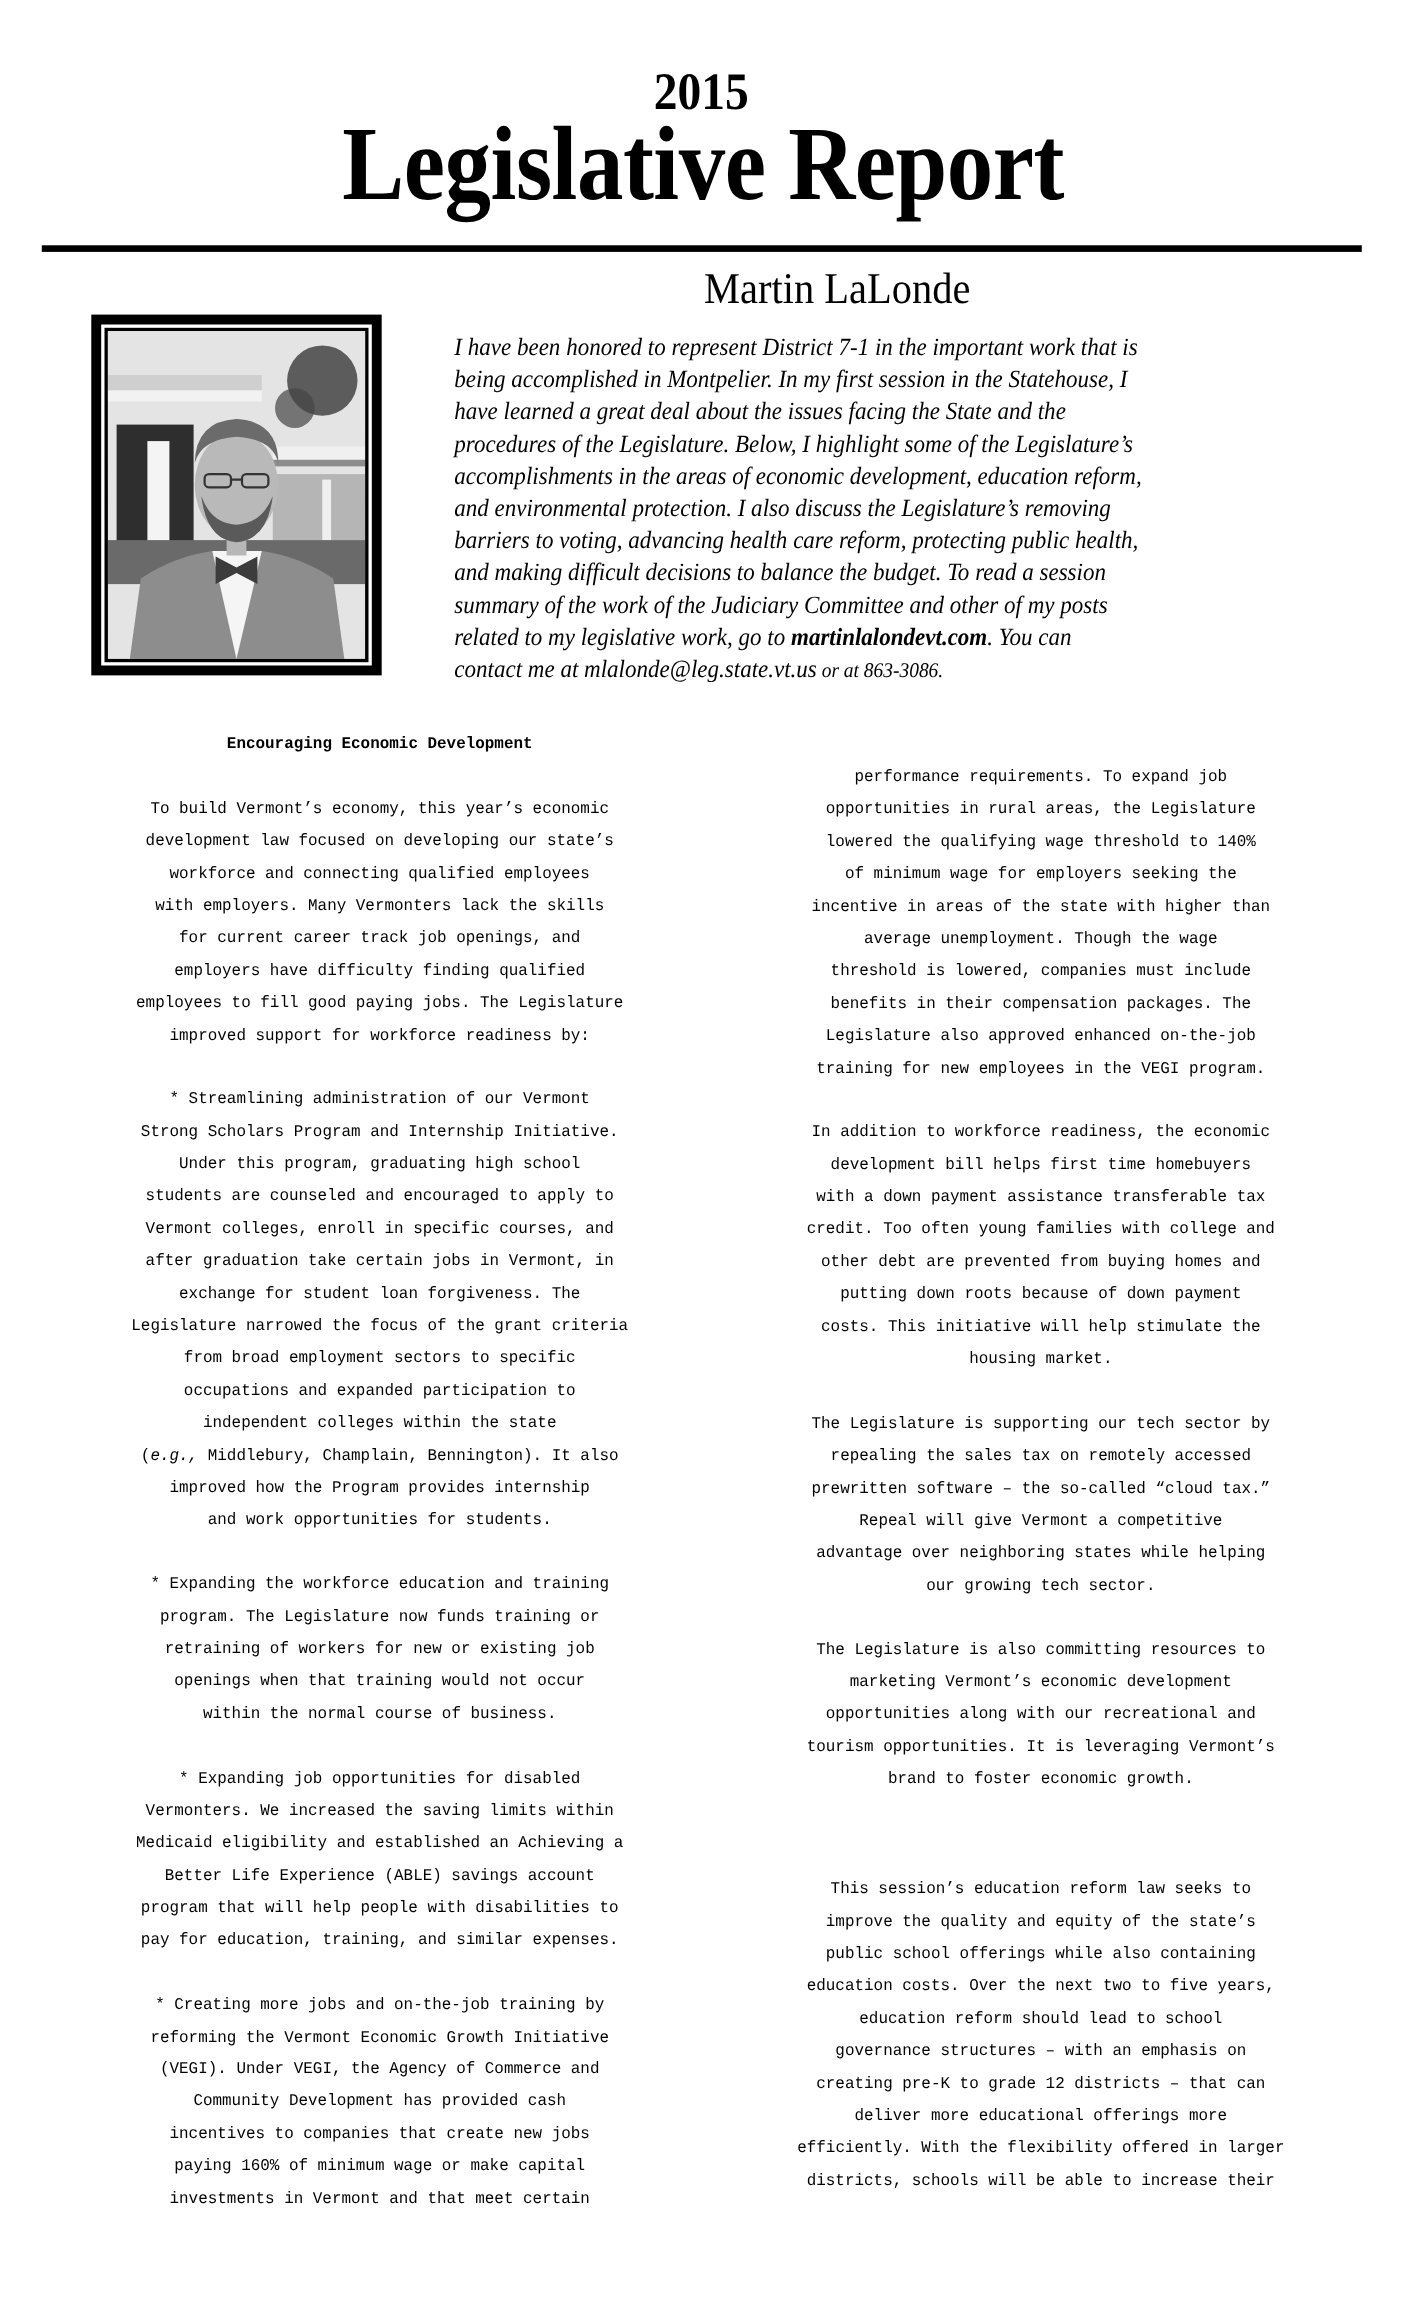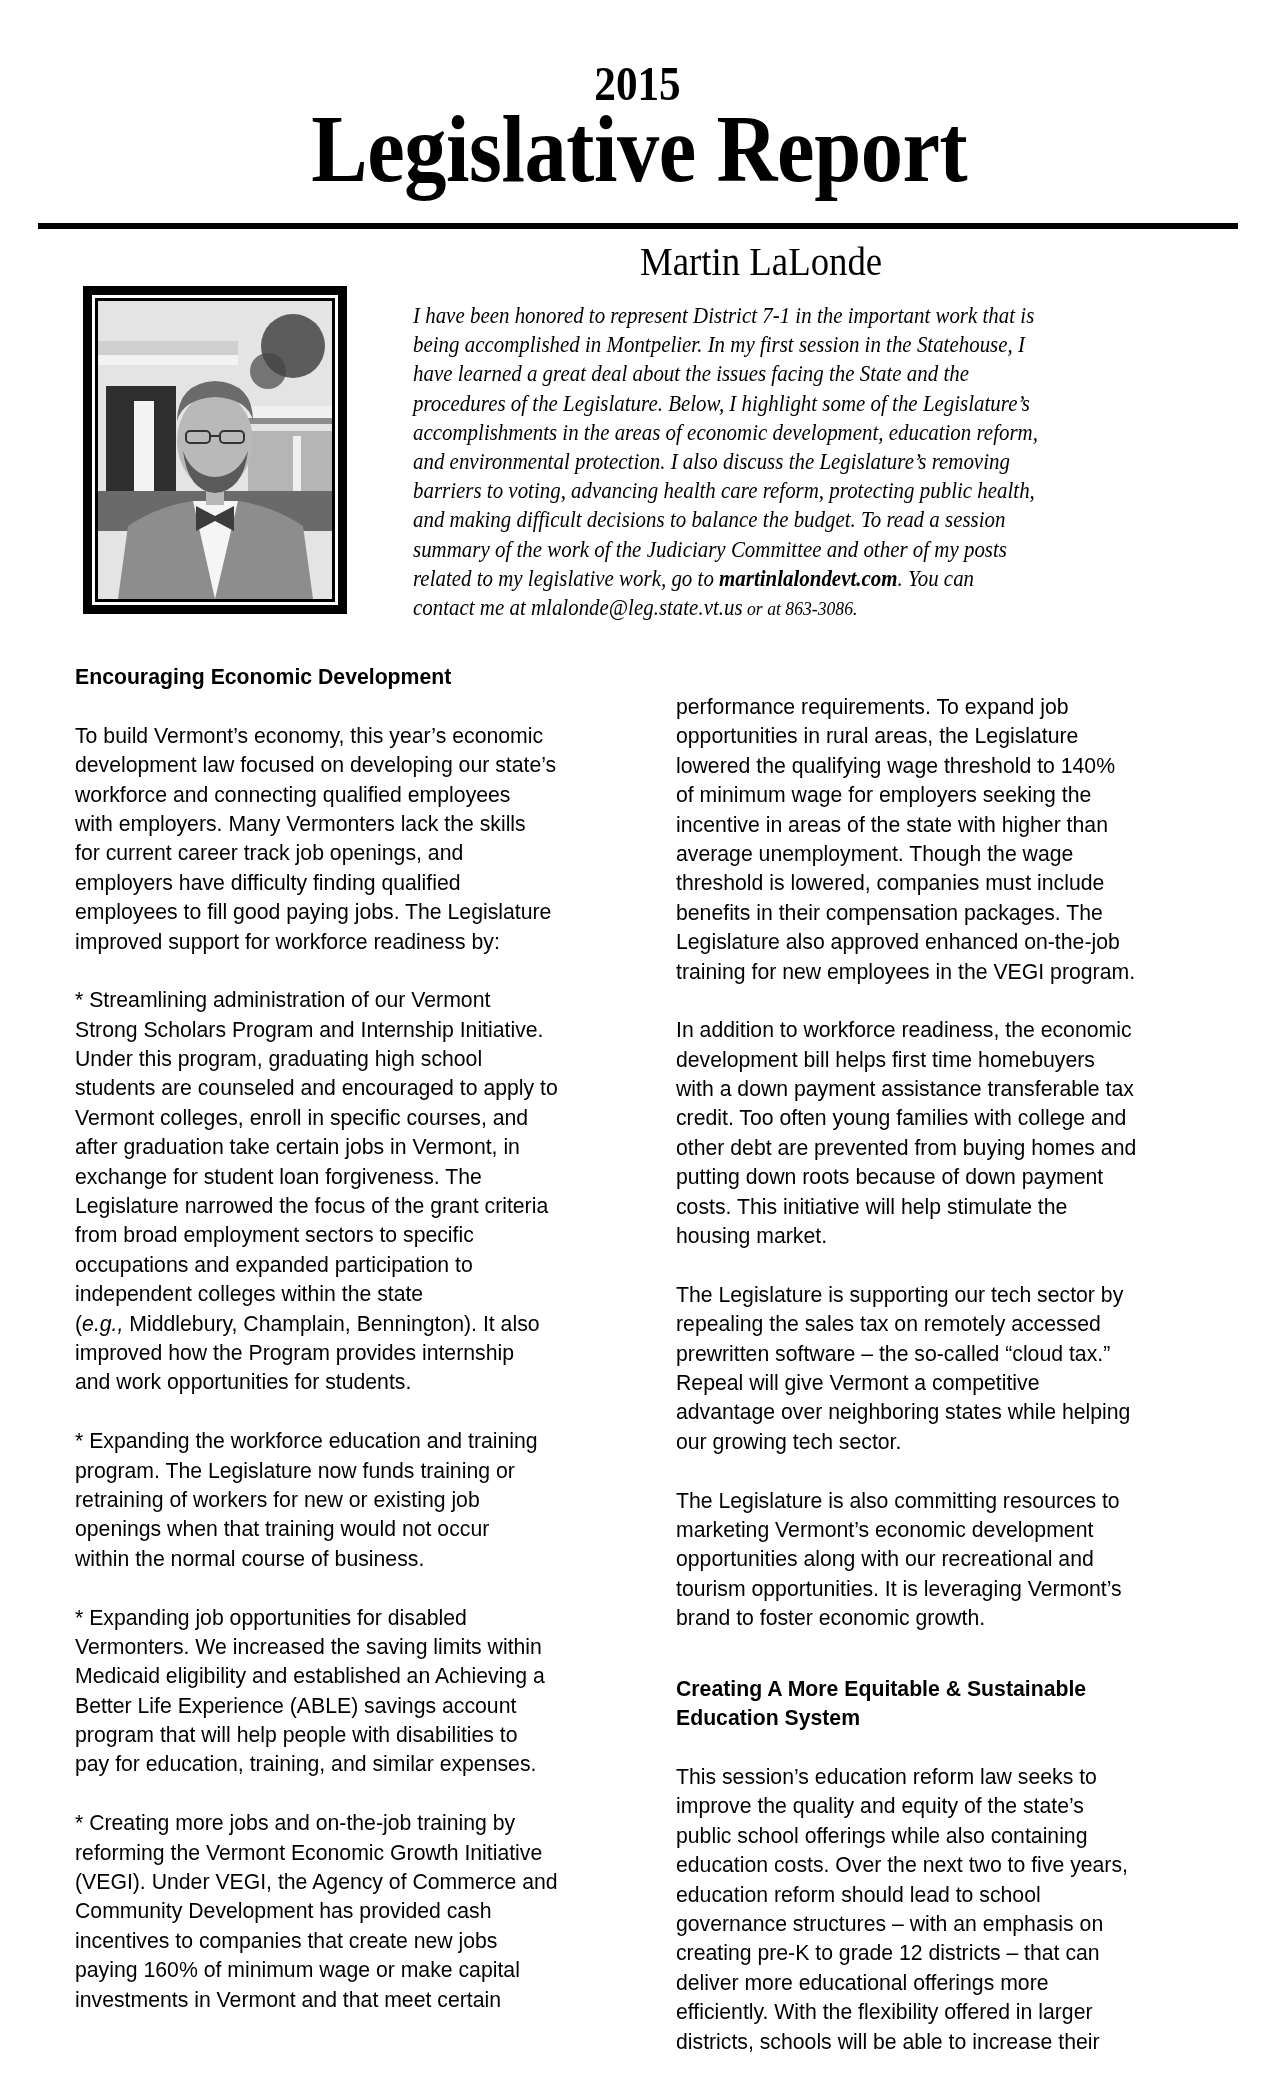--- a/index.html
+++ b/index.html
@@ -38,21 +38,21 @@
   #intro {
     left: 413px; top: 301px; width: 770px;
     font-family: "Liberation Serif", serif; font-style: italic; font-size: 22.5px; line-height: 29.2px;
     transform: scaleX(0.93); transform-origin: left top;
   }
   #intro .line { display: block; white-space: nowrap; }
   #intro .site { font-weight: bold; }
   #intro .small { font-size: 19px; }
 
   .col {
-    font-family: Liberation Sans, sans-serif; font-size: 22px; line-height: 29.4px;
+    font-family: Liberation Mono, monospace; font-size: 15px; line-height: 29.4px; text-align: center;
   }
   .col .line { display: block; white-space: nowrap; height: 29.4px; transform: scaleX(0.965); transform-origin: left center; }
   .col .blank { display: block; height: 29.4px; }
   .col .heading { font-weight: bold; }
   #left-col { left: 75px; top: 662px; width: 560px; }
   #right-col { left: 676px; top: 692px; width: 560px; }
 </style>
 </head>
 <body>
 
@@ -201,24 +201,20 @@
   <span class="blank"></span>
   <div>
     <span class="line">The Legislature is also committing resources to</span>
     <span class="line">marketing Vermont’s economic development</span>
     <span class="line">opportunities along with our recreational and</span>
     <span class="line">tourism opportunities. It is leveraging Vermont’s</span>
     <span class="line">brand to foster economic growth.</span>
   </div>
   <span class="blank"></span>
   <span class="blank" style="height:12px"></span>
-  <div>
-    <span class="line heading">Creating A More Equitable &amp; Sustainable</span>
-    <span class="line heading">Education System</span>
-  </div>
   <span class="blank"></span>
   <div>
     <span class="line">This session’s education reform law seeks to</span>
     <span class="line">improve the quality and equity of the state’s</span>
     <span class="line">public school offerings while also containing</span>
     <span class="line">education costs.  Over the next two to five years,</span>
     <span class="line">education reform should lead to school</span>
     <span class="line">governance structures – with an emphasis on</span>
     <span class="line">creating pre-K to grade 12 districts – that can</span>
     <span class="line">deliver more educational offerings more</span>

